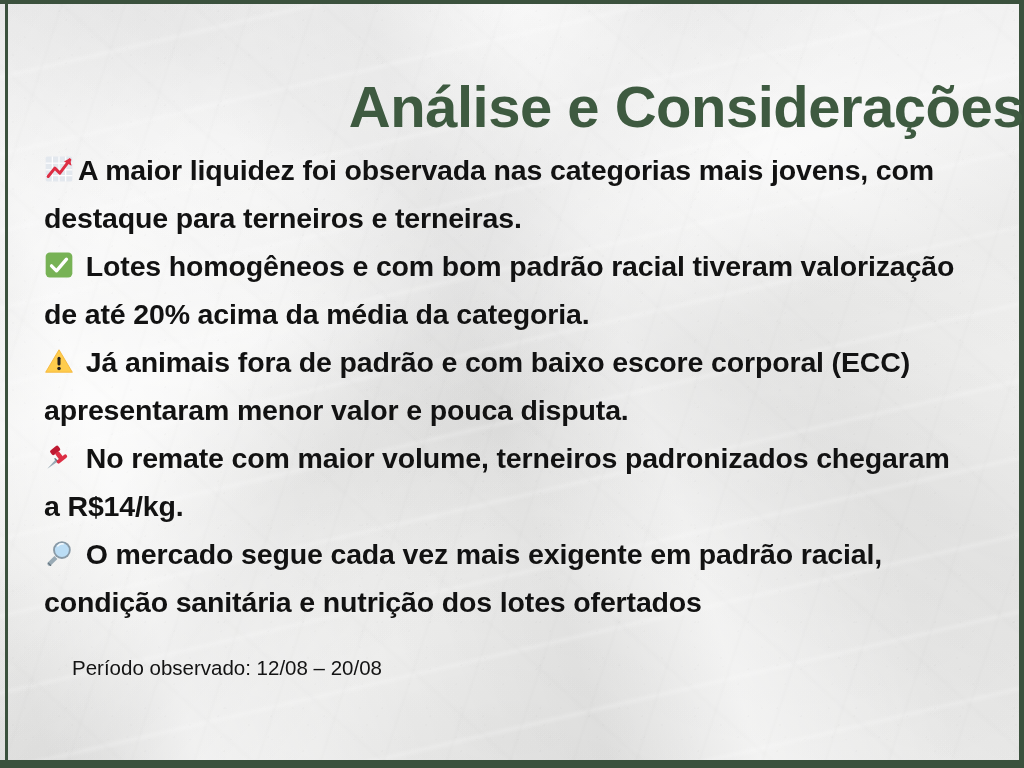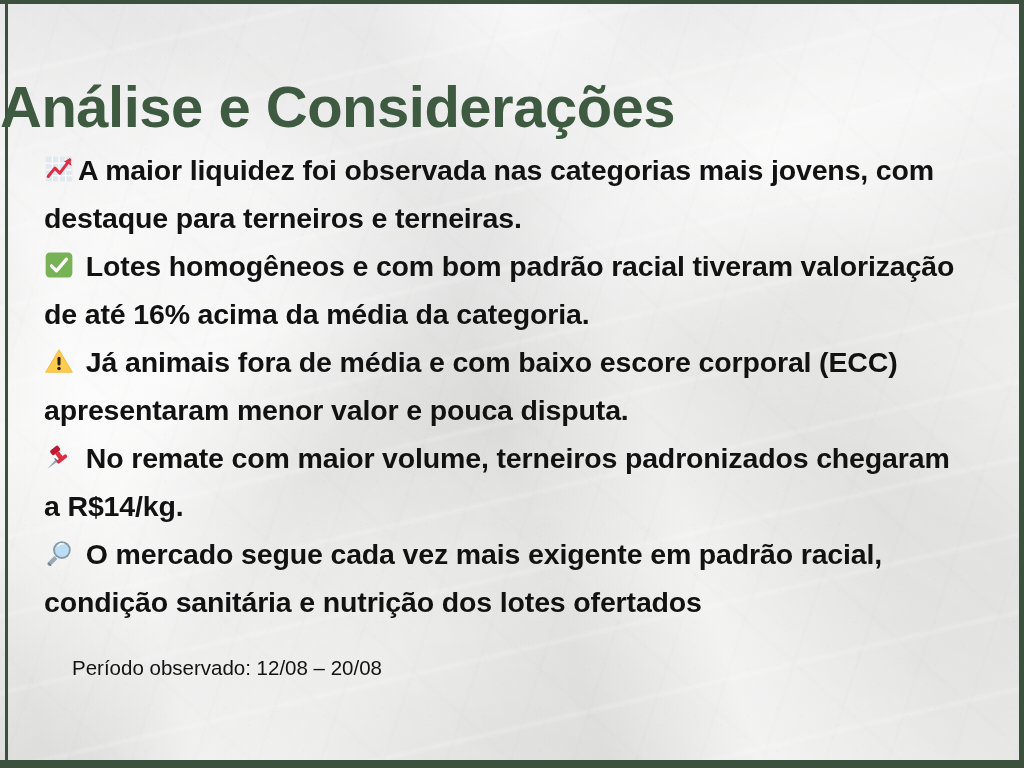--- a/index.html
+++ b/index.html
@@ -74,21 +74,21 @@
     position: absolute;
     inset: 0;
     z-index: 5;
   }
 
   .slide-title {
     position: absolute;
     top: 38px;
     left: 0;
     width: 1024px;
-    text-align: left;
+    text-align: right;
     color: #3e5a40;
     font-size: 58px;
     font-weight: bold;
     letter-spacing: -0.5px;
     line-height: 1.05;
     font-family: "Liberation Sans", "DejaVu Sans", sans-serif;
   }
 
   .bullet-list {
     position: absolute;
@@ -164,31 +164,31 @@
           </svg>
         </span><span>A maior liquidez foi observada nas categorias mais jovens, com destaque para terneiros e terneiras.</span>
       </p>
 
       <p class="bullet">
         <span class="bullet-icon">
           <svg width="30" height="30" viewBox="0 0 36 36" aria-hidden="true">
             <rect x="2" y="3" width="32" height="30" rx="5" fill="#77b255"></rect>
             <polyline points="9,19 15,25 27,11" fill="none" stroke="#ffffff" stroke-width="4" stroke-linecap="round" stroke-linejoin="round"></polyline>
           </svg>
-        </span><span> Lotes homogêneos e com bom padrão racial tiveram valorização de até 16% acima da média da categoria.</span>
+        </span><span> Lotes homogêneos e com bom padrão racial tiveram valorização de até 20% acima da média da categoria.</span>
       </p>
 
       <p class="bullet">
         <span class="bullet-icon">
           <svg width="30" height="30" viewBox="0 0 36 36" aria-hidden="true">
             <path d="M18 4.5 L34 31.5 L2 31.5 Z" fill="#ffcc4d" stroke="#f4b333" stroke-width="1" stroke-linejoin="round"></path>
             <rect x="16.2" y="13" width="3.6" height="10.5" rx="1.8" fill="#231f20"></rect>
             <circle cx="18" cy="27" r="2.1" fill="#231f20"></circle>
           </svg>
-        </span><span> Já animais fora de média e com baixo escore corporal (ECC) apresentaram menor valor e pouca disputa.</span>
+        </span><span> Já animais fora de padrão e com baixo escore corporal (ECC) apresentaram menor valor e pouca disputa.</span>
       </p>
 
       <p class="bullet">
         <span class="bullet-icon">
           <svg width="30" height="30" viewBox="0 0 36 36" aria-hidden="true">
             <path d="M4 32 L14 21 L16.5 23.5 Z" fill="#99aab5"></path>
             <path d="M13.2 20.1 L16.9 23.8" stroke="#66757f" stroke-width="1.6" stroke-linecap="round"></path>
             <g transform="rotate(-38 18 16)">
               <rect x="12" y="5" width="12" height="7" rx="2" fill="#be1931"></rect>
               <rect x="15.2" y="11.5" width="5.6" height="9" rx="1.6" fill="#dd2e44"></rect>

